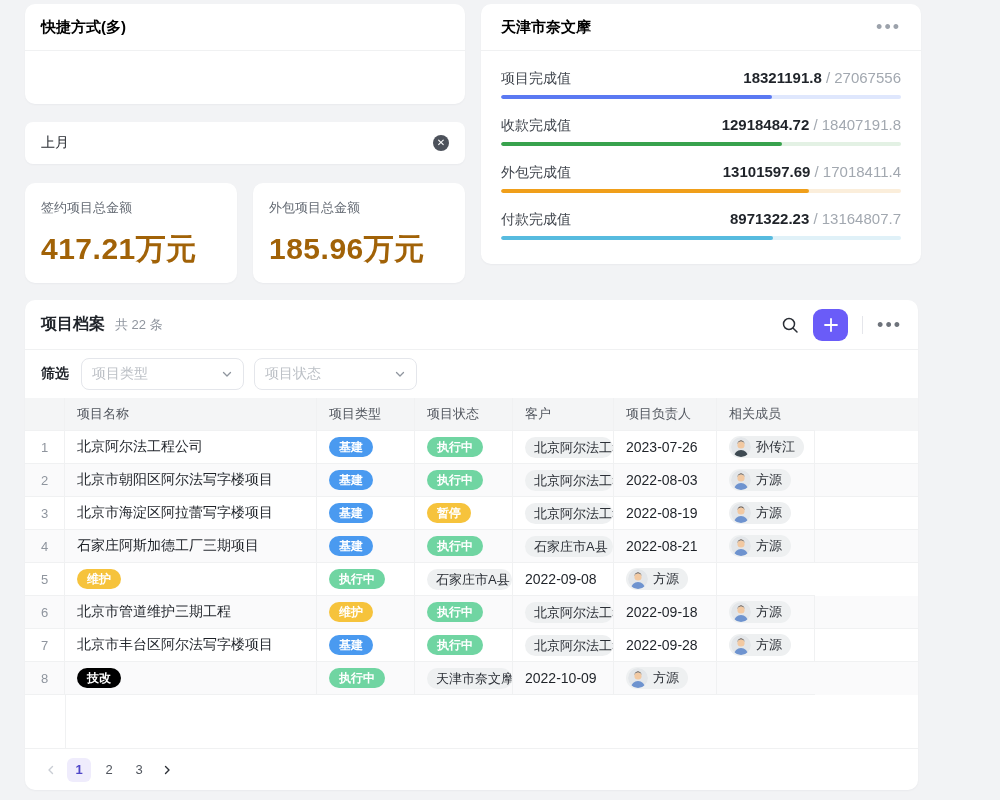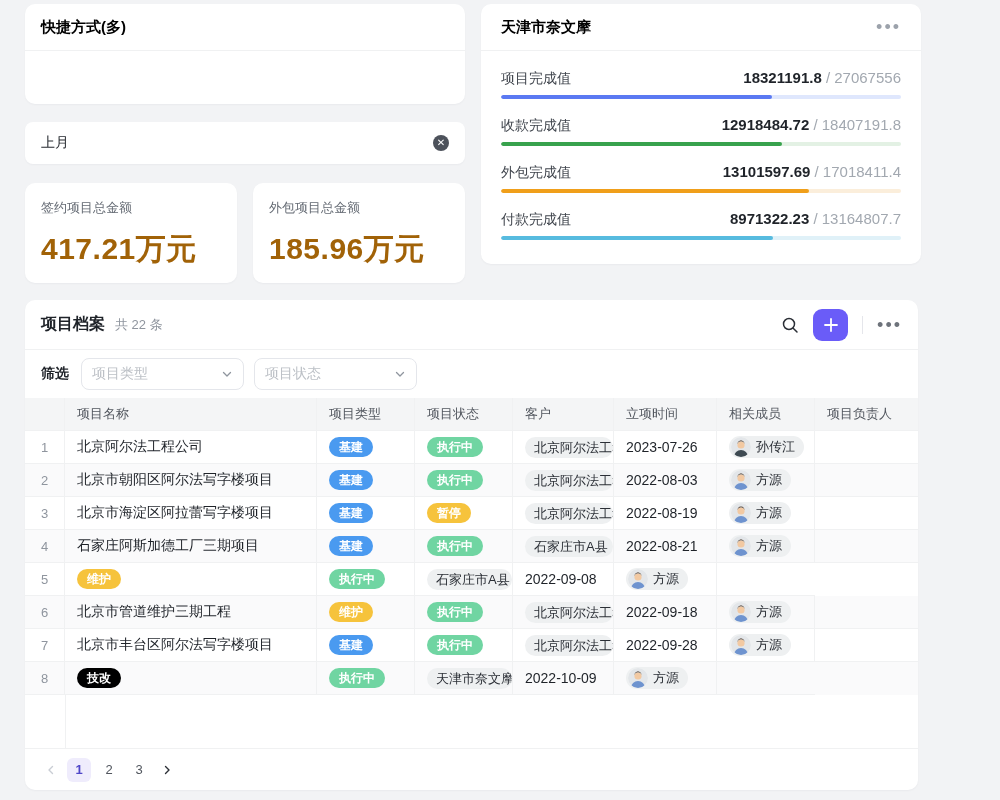--- a/index.html
+++ b/index.html
@@ -203,23 +203,22 @@
         </svg>
     </div>
   </div>
 
   <div class="grid-row thead-row">
       <div></div>
       <div class="hcell">项目名称</div>
       <div class="hcell">项目类型</div>
       <div class="hcell">项目状态</div>
       <div class="hcell">客户</div>
-      <div class="hcell">立项时间</div>
+      <div class="hcell">项目负责人</div>
       <div class="hcell">相关成员</div>
-      <div class="hcell">项目负责人</div>
     </div>
   <div>
   <div class="grid-row trow">
     <div class="cell-index">1</div>
     <div class="cell-name">北京阿尔法工程公司</div>
     <div class="cell-pad">
           <span class="pill" style="background: rgb(74, 154, 240);">基建</span>
         </div>
     <div class="cell-pad">
           <span class="pill" style="background: rgb(112, 213, 162);">执行中</span>

